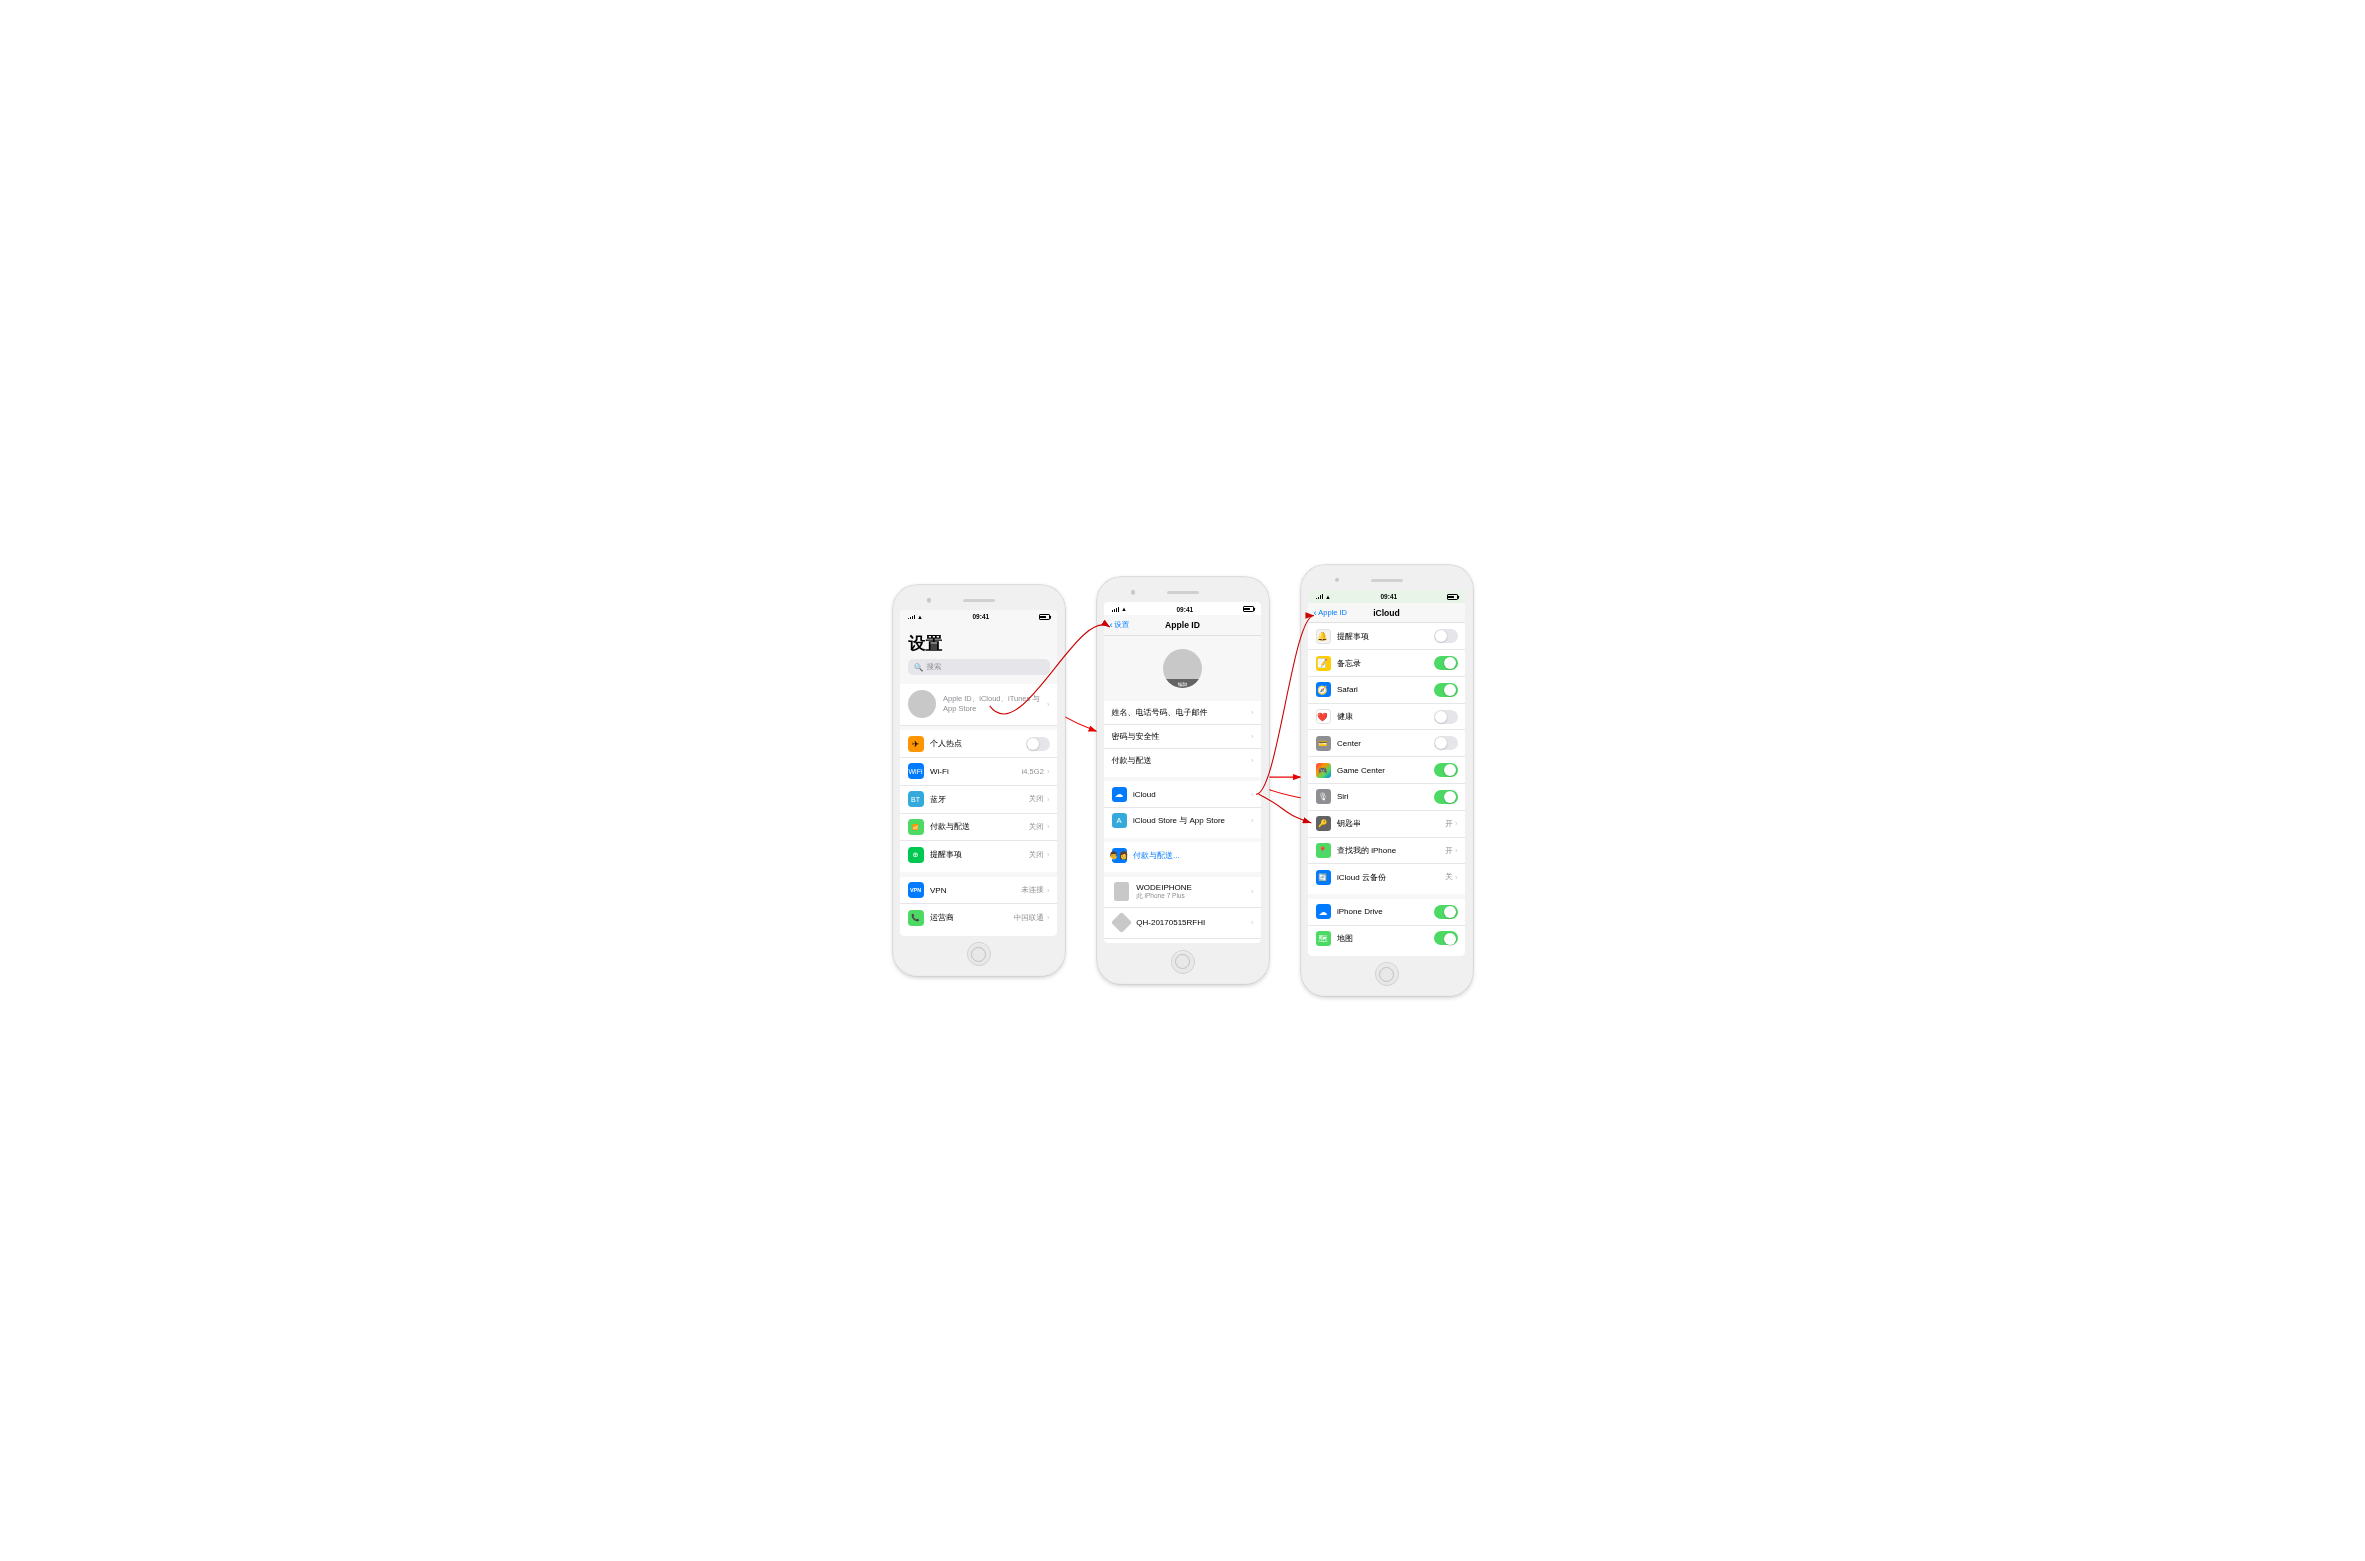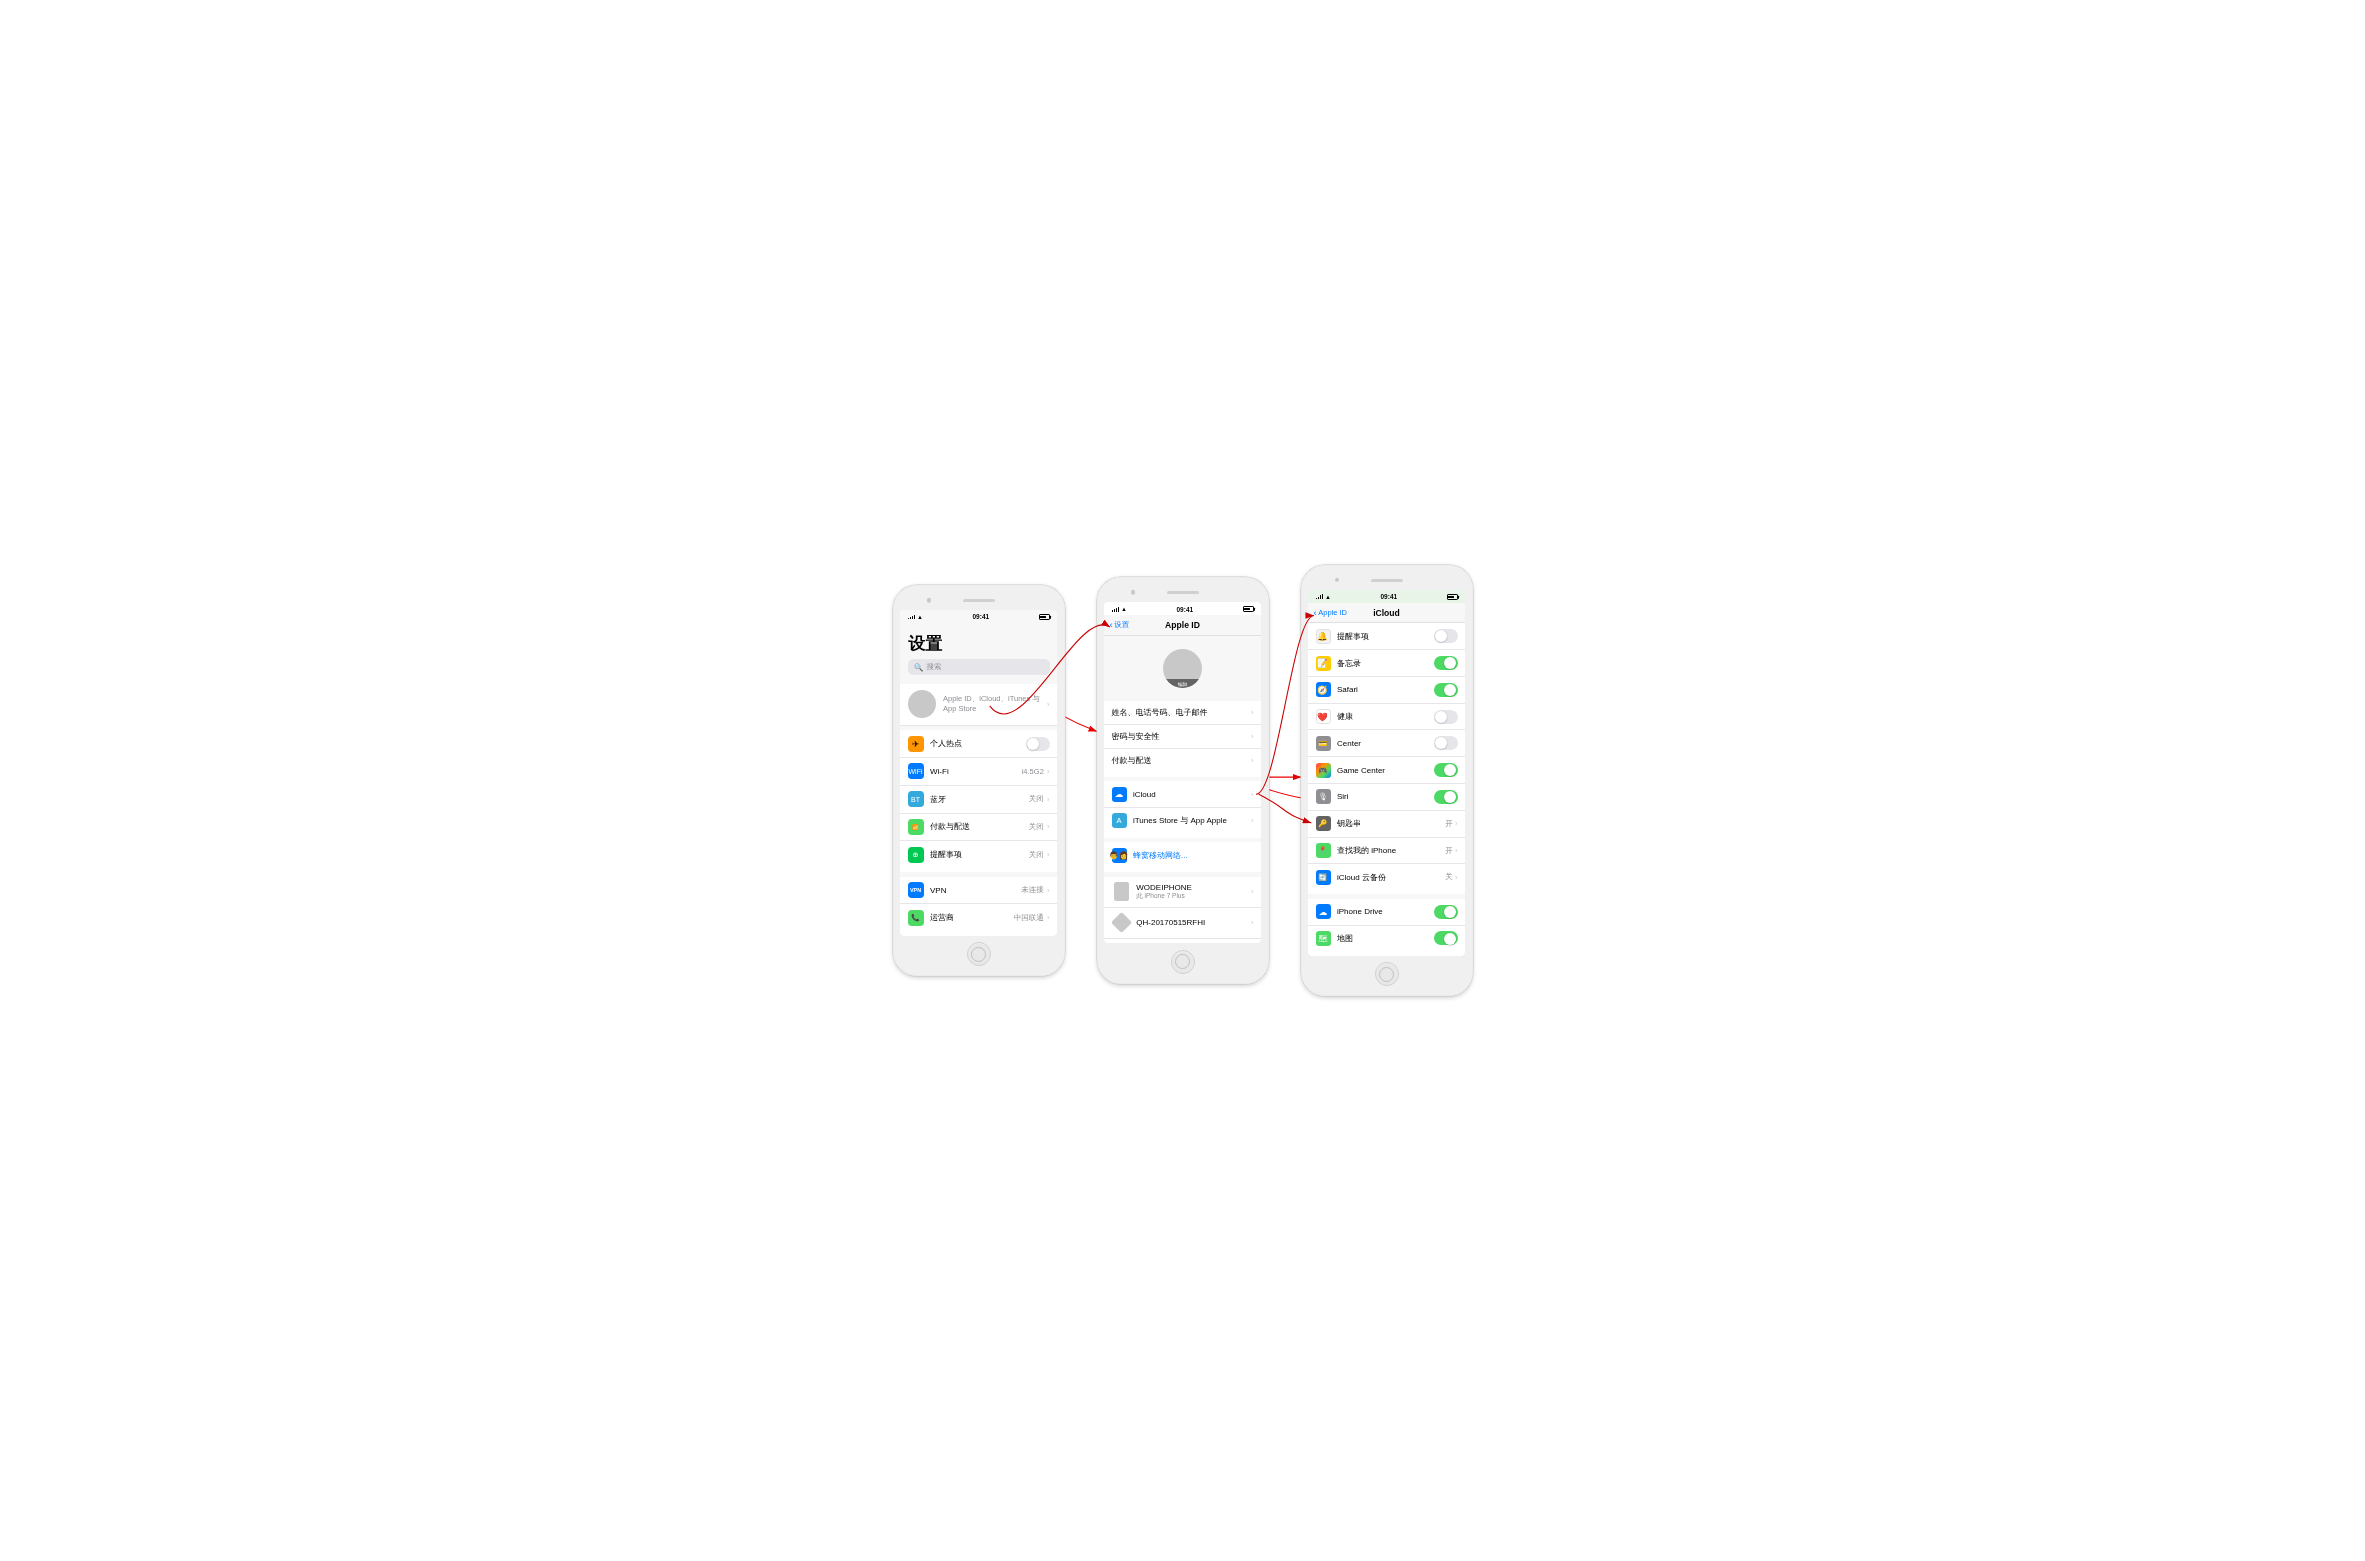--- a/index.html
+++ b/index.html
@@ -554,31 +554,31 @@
       <div class="section-divider"></div>
 
       <div class="list-section">
         <div class="list-item">
           <div class="icloud-item-icon" style="background:#007aff;color:#fff;font-size:8.6px">☁</div>
           <span class="list-item-label">iCloud</span>
           <span class="list-item-chevron">›</span>
         </div>
         <div class="list-item">
           <div class="icloud-item-icon" style="background:#34aadc;color:#fff;font-size:7.5px">A</div>
-          <span class="list-item-label">iTunes Store 与 App Apple</span>
+          <span class="list-item-label">iCloud Store 与 App Store</span>
           <span class="list-item-chevron">›</span>
         </div>
       </div>
 
       <div class="section-divider"></div>
 
       <div class="list-section">
         <div class="list-item">
           <div class="icloud-item-icon" style="background:#007aff;color:#fff;font-size:7.5px">👨‍👩</div>
-          <span class="list-item-label list-item-text-blue">蜂窝移动网络...</span>
+          <span class="list-item-label list-item-text-blue">付款与配送...</span>
         </div>
       </div>
 
       <div class="section-divider"></div>
 
       <div class="list-section">
         <div class="device-row">
           <div class="device-icon-wrap">
             <div style="width:15px;height:19.4px;background:#c8c8c8;border-radius:2.2px;"></div>
           </div>

